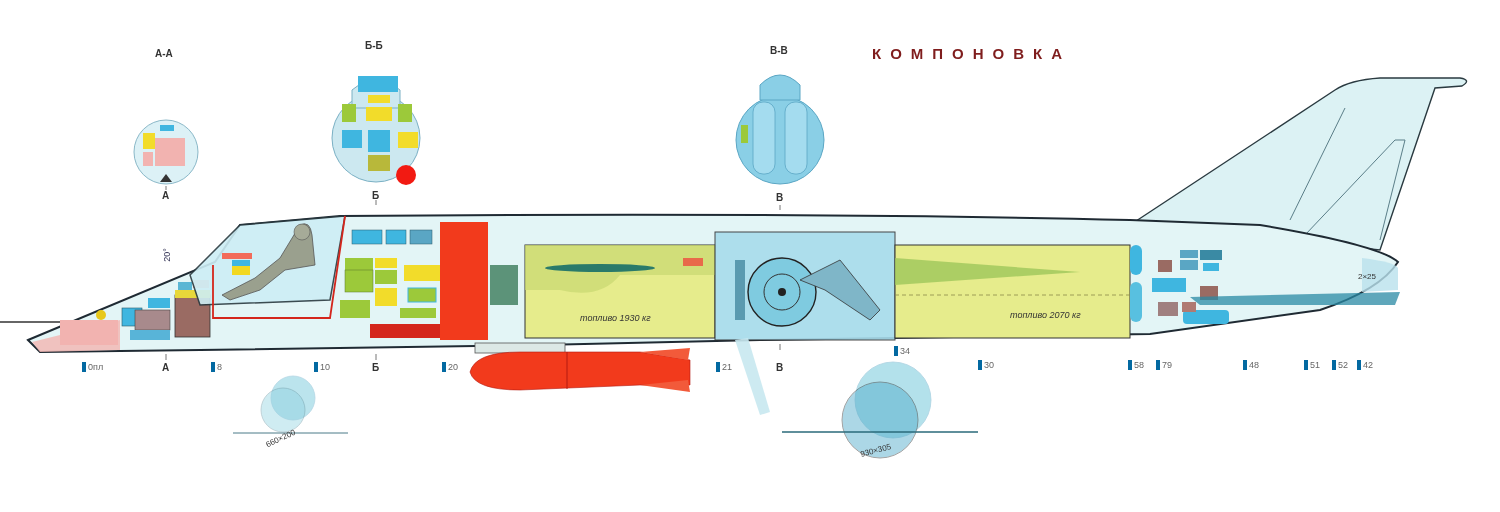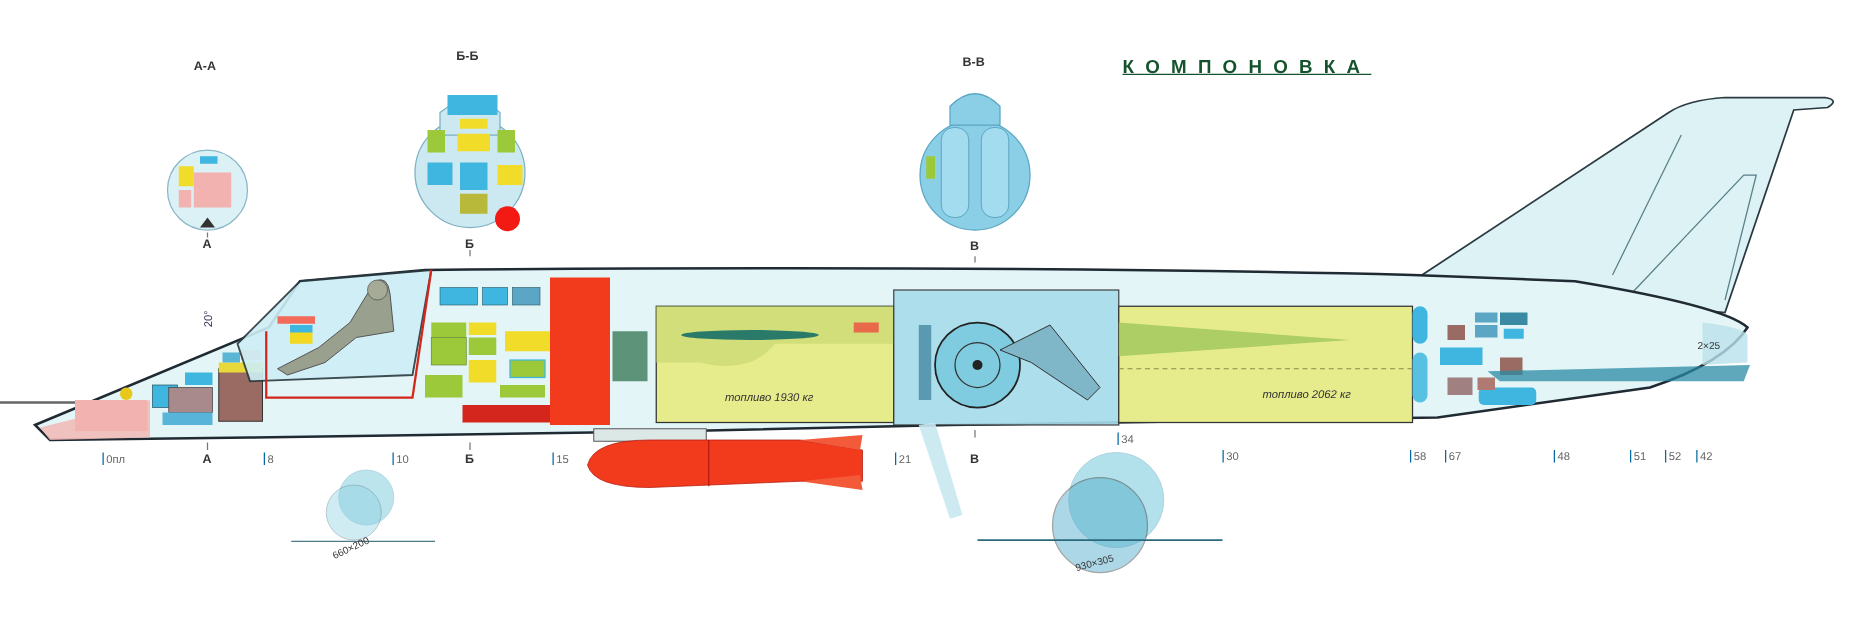--- a/index.html
+++ b/index.html
@@ -1,21 +1,21 @@
 <!DOCTYPE html>
 <html><head>
 <meta charset="utf-8">
 <style>
   html, body { margin: 0; padding: 0; background: #ffffff; }
   body { width: 1500px; height: 512px; overflow: hidden; position: relative; font-family: "Liberation Sans", sans-serif; }
   #stage { position: absolute; left: 0; top: 0; width: 1500px; height: 512px; }
   .lbl { position: absolute; color: #222; font-family: "Liberation Sans", sans-serif; white-space: nowrap; }
-  .title { position: absolute; left: 898px; top: 45px; font-size: 15px; font-weight: bold; letter-spacing: 9px; color: #14532d; text-decoration: underline; }
+  .title { position: absolute; left: 872px; top: 45px; font-size: 15px; font-weight: bold; letter-spacing: 9px; color: #7f1d1d; }
   .sec-title { font-size: 10px; font-weight: bold; color: #333; }
-  .station { font-size: 9px; color: #666; border-left: 1px solid #0369a1; padding-left: 2px; line-height: 10px; }
+  .station { font-size: 9px; color: #666; border-left: 4px solid #0369a1; padding-left: 2px; line-height: 10px; }
   .cs-mark { font-size: 10px; font-weight: bold; color: #333; }
   .fuel { font-size: 9px; font-style: italic; color: #333; text-align: center; }
   .tire { font-size: 8px; color: #333; }
   .engine { font-size: 8px; color: #333; text-align: center; }
 </style>
 </head>
 <body>
 
 <div id="stage">
 
@@ -167,38 +167,38 @@
   <div class="lbl sec-title" style="left:365px;top:40px">Б-Б</div>
   <div class="lbl sec-title" style="left:770px;top:45px">В-В</div>
 
   <div class="lbl cs-mark" style="left:162px;top:190px">А</div>
   <div class="lbl cs-mark" style="left:372px;top:190px">Б</div>
   <div class="lbl cs-mark" style="left:776px;top:192px">В</div>
 
   <div class="lbl" style="left:160px;top:250px;font-size:9px;color:#335;transform:rotate(-90deg);">20°</div>
 
   <div class="lbl fuel" style="left:580px;top:313px">топливо 1930 кг</div>
-  <div class="lbl fuel" style="left:1010px;top:310px">топливо 2062 кг</div>
+  <div class="lbl fuel" style="left:1010px;top:310px">топливо 2070 кг</div>
 
   <div class="lbl engine" style="left:1358px;top:272px">2×25</div>
 
   <div class="lbl tire" style="left:265px;top:434px;transform:rotate(-25deg)">660×200</div>
   <div class="lbl tire" style="left:860px;top:446px;transform:rotate(-15deg)">930×305</div>
 
   <div class="lbl cs-mark" style="left:162px;top:362px">А</div>
   <div class="lbl cs-mark" style="left:372px;top:362px">Б</div>
   <div class="lbl cs-mark" style="left:776px;top:362px">В</div>
 
   <div class="lbl station" style="left:82px;top:362px">0пл</div>
   <div class="lbl station" style="left:211px;top:362px">8</div>
   <div class="lbl station" style="left:314px;top:362px">10</div>
-  <div class="lbl station" style="left:442px;top:362px">15</div>
+  <div class="lbl station" style="left:442px;top:362px">20</div>
   <div class="lbl station" style="left:716px;top:362px">21</div>
   <div class="lbl station" style="left:894px;top:346px">34</div>
   <div class="lbl station" style="left:978px;top:360px">30</div>
   <div class="lbl station" style="left:1128px;top:360px">58</div>
-  <div class="lbl station" style="left:1156px;top:360px">67</div>
+  <div class="lbl station" style="left:1156px;top:360px">79</div>
   <div class="lbl station" style="left:1243px;top:360px">48</div>
   <div class="lbl station" style="left:1304px;top:360px">51</div>
   <div class="lbl station" style="left:1332px;top:360px">52</div>
   <div class="lbl station" style="left:1357px;top:360px">42</div>
 
 </div>
 
 </body></html>

